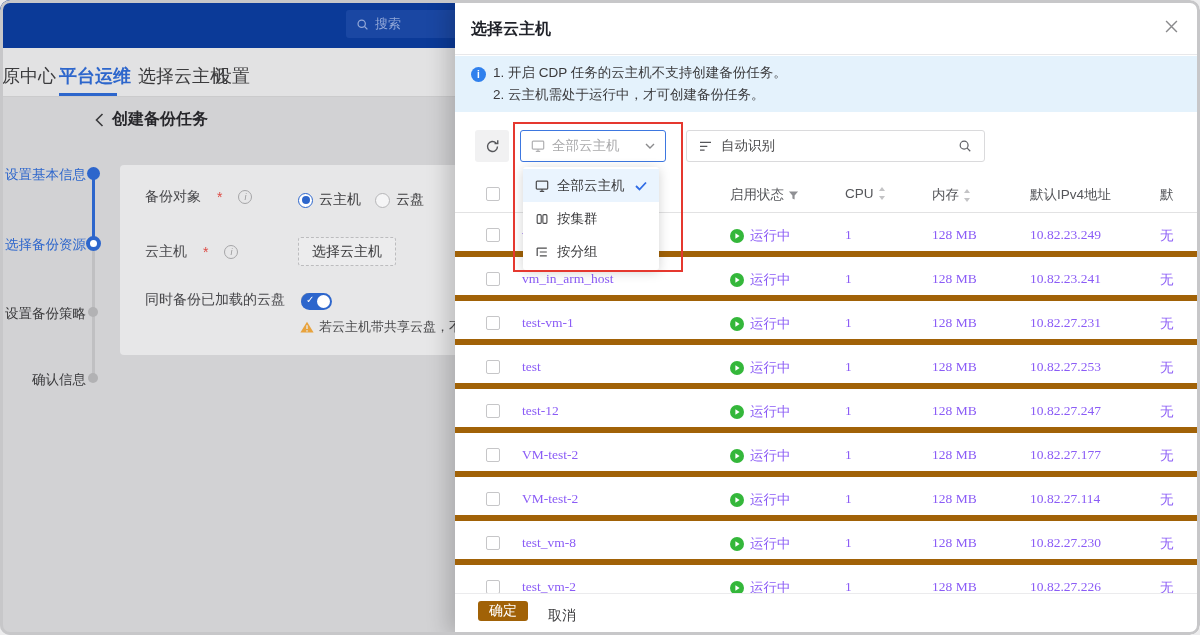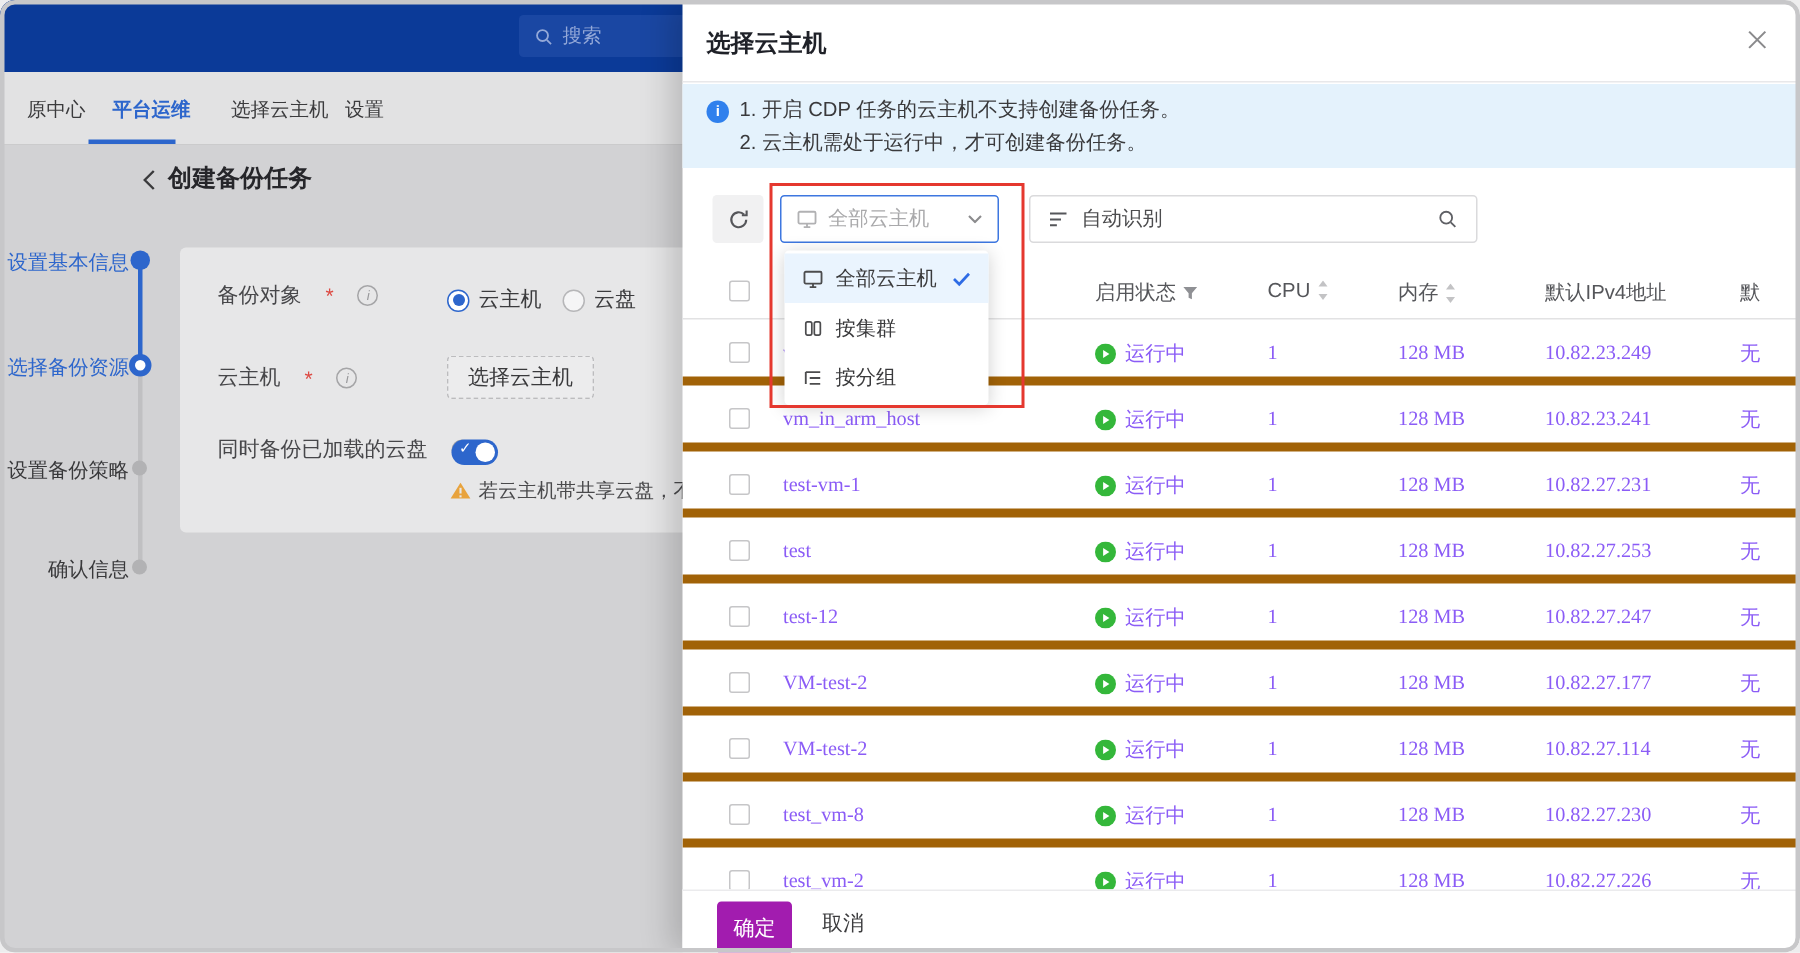--- a/index.html
+++ b/index.html
@@ -5,21 +5,21 @@
   * { box-sizing: border-box; margin: 0; padding: 0; }
   html,body { background:#ededee; }
   body { font-family:"Liberation Sans","DejaVu Sans",sans-serif; }
   .frame { position:relative; width:1200px; height:635px; background:#d2d2d4; overflow:hidden; border-radius:10px; }
   .frame::after { content:""; position:absolute; inset:0; border:3px solid #c7c7c9; border-radius:10px; pointer-events:none; z-index:99; }
 
   
   .topbar { position:absolute; left:0; top:0; width:460px; height:48px; background:#0b3a98; }
   .topbar-search { position:absolute; left:346px; top:10px; width:120px; height:28px; background:#1a47a3; border-radius:3px; display:flex; align-items:center; padding-left:10px; color:#93a8d8; font-size:13px; gap:6px; }
   .tabbar { position:absolute; left:0; top:48px; width:460px; height:49px; background:#e2e2e3; border-bottom:1px solid #cbcbcc; }
-  .tab { position:absolute; top:16px; font-size:13px; color:#3b3b3d; cursor:pointer; white-space:nowrap;margin-left:16px; }
+  .tab { position:absolute; top:16px; font-size:18px; color:#3b3b3d; cursor:pointer; white-space:nowrap; }
   .tab.active { color:#2d66cc; font-weight:bold; }
   .tab-underline { position:absolute; left:59px; top:45px; width:58px; height:3px; background:#2d66cc; }
   .content { position:absolute; left:0; top:97px; width:460px; height:538px; background:#d2d2d4; }
   .page-title { position:absolute; left:95px; top:12px; font-size:16px; font-weight:bold; color:#26262a; display:flex; align-items:center; gap:8px; white-space:nowrap; }
 
   .step-label { position:absolute; left:0; width:86px; text-align:right; font-size:13.5px; white-space:nowrap; }
   .step-label.blue { color:#2d66cc; }
   .step-label.gray { color:#39393b; }
   .step-line { position:absolute; width:3px; left:92px; }
   .sl-blue { top:76px; height:70px; background:#2d66cc; }
@@ -70,21 +70,21 @@
   .th { position:absolute; top:11px; display:flex; align-items:center; gap:4px; white-space:nowrap; }
   .tbody { position:absolute; left:0; top:213px; width:100%; height:380px; overflow:hidden; }
   .trow { position:relative; height:44px; border-bottom:6px solid #a16207; font-size:13.5px; color:#8b5cf6;font-family:Liberation Serif, serif; }
   .td { position:absolute; top:14px; white-space:nowrap; }
   .checkbox { width:14px; height:14px; border:1px solid #c6c6c8; border-radius:2px; background:#fff; display:inline-block; cursor:pointer; }
   .cb-head { position:absolute; left:31px; top:12px; }
   .cb-row { position:absolute; left:31px; top:15px; }
   .status-cell { position:absolute; left:275px; top:14px; display:flex; align-items:center; gap:6px; }
 
   .drawer-footer { position:absolute; left:0; top:593px; width:100%; height:42px; background:#fff; border-top:1px solid #ebebed; z-index:26; }
-  .ok-btn { position:absolute; left:23px; top:7px; width:50px; height:35px; background:#a21caf; border-radius:3px; color:#fff; font-size:14px; display:flex; align-items:center; justify-content:center; cursor:pointer; }
+  .ok-btn { position:absolute; left:23px; top:7px; width:50px; height:20px; background:#a16207; border-radius:3px; color:#fff; font-size:14px; display:flex; align-items:center; justify-content:center; cursor:pointer; }
   .cancel-btn { position:absolute; left:93px; top:13px; font-size:14px; color:#3c3c3e; cursor:pointer; }
   svg { display:block; }
 </style>
 </head>
 <body>
 
 <div class="frame">
 
   <div class="topbar">
     <div class="topbar-search">

